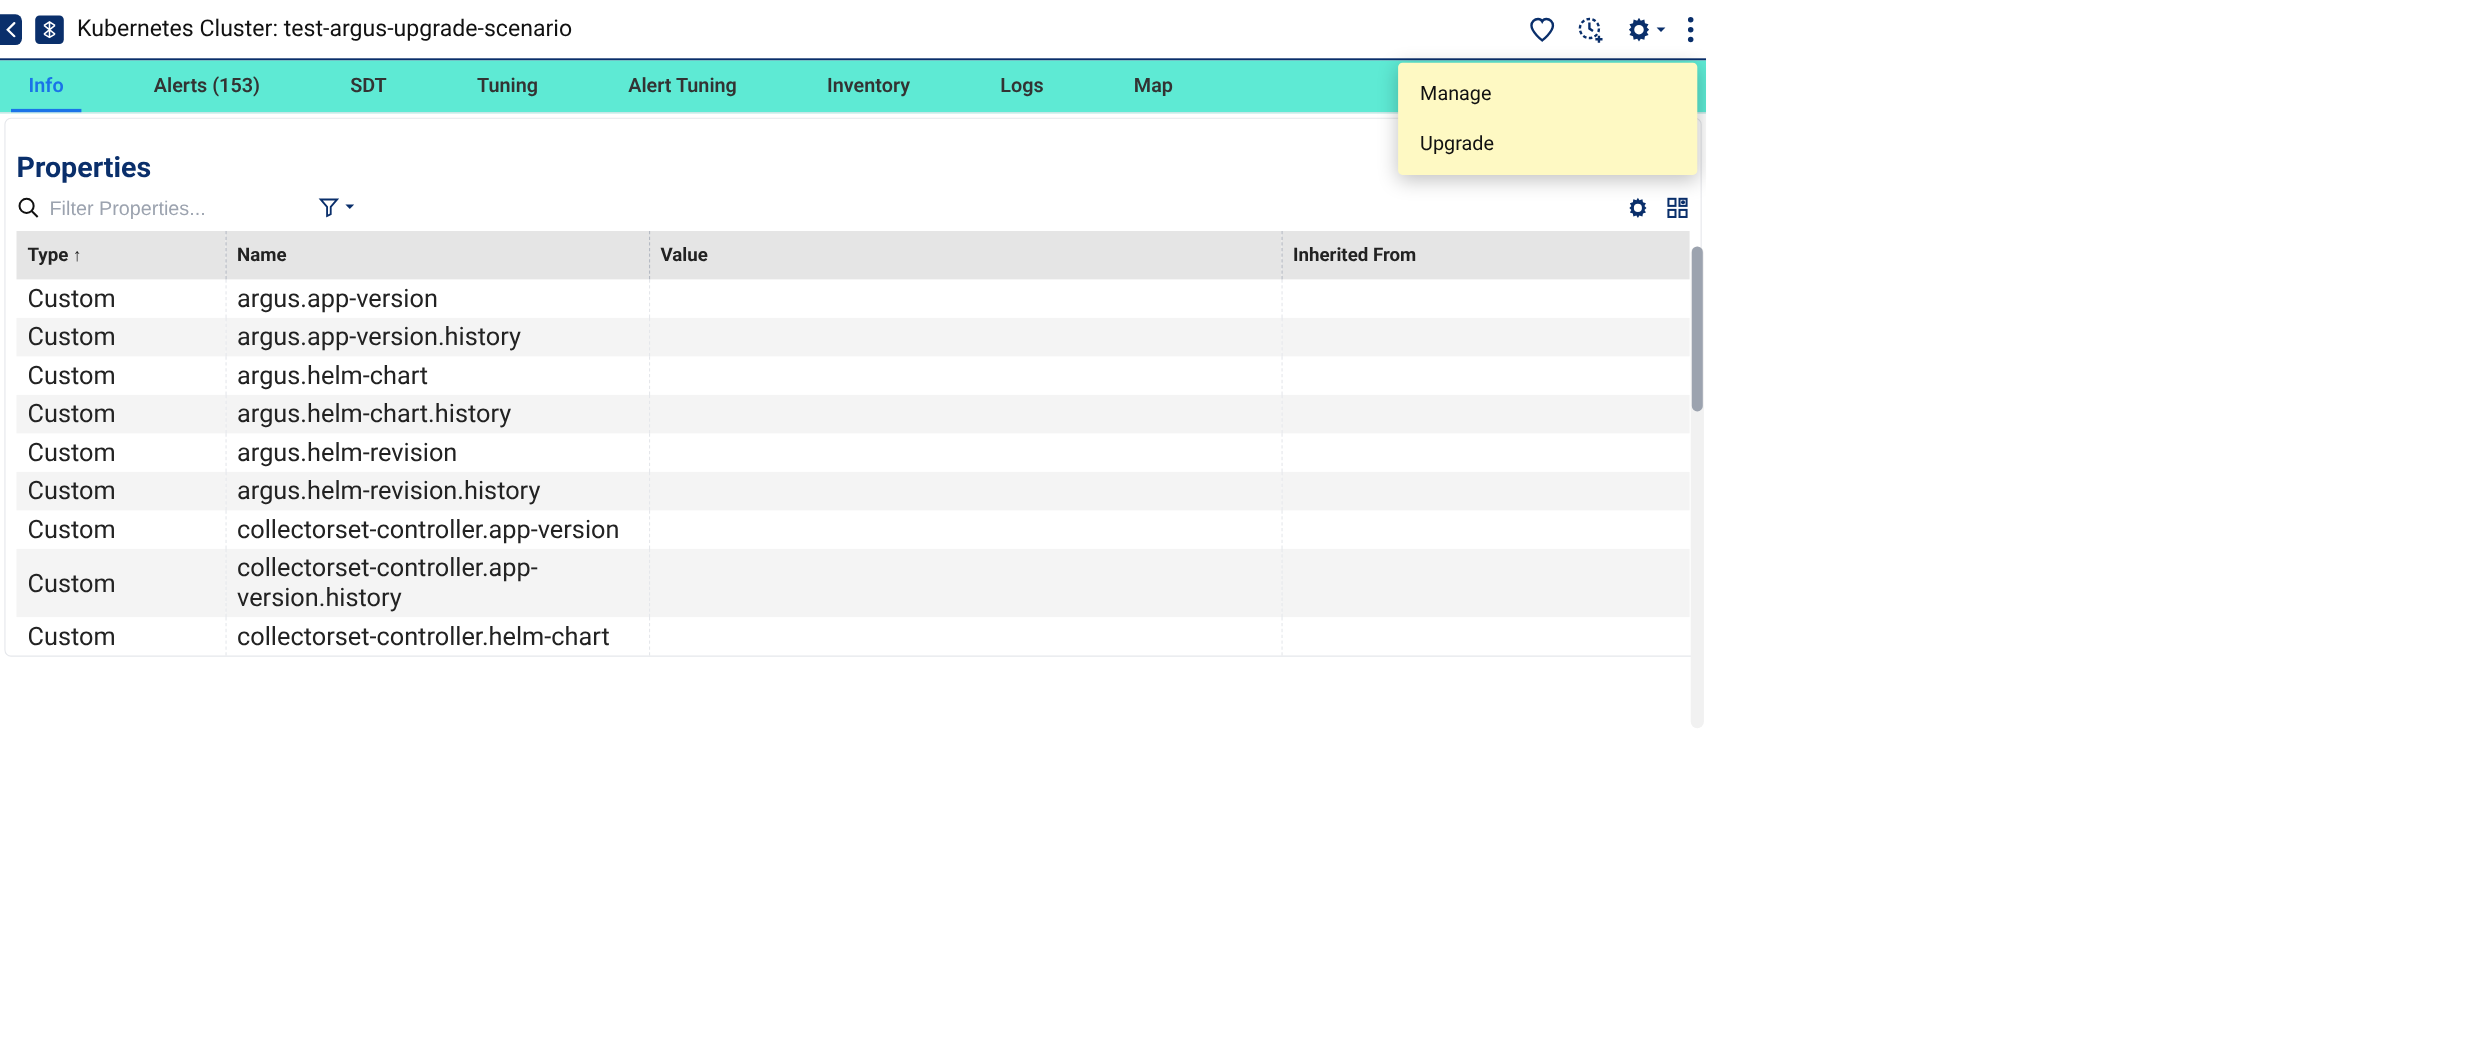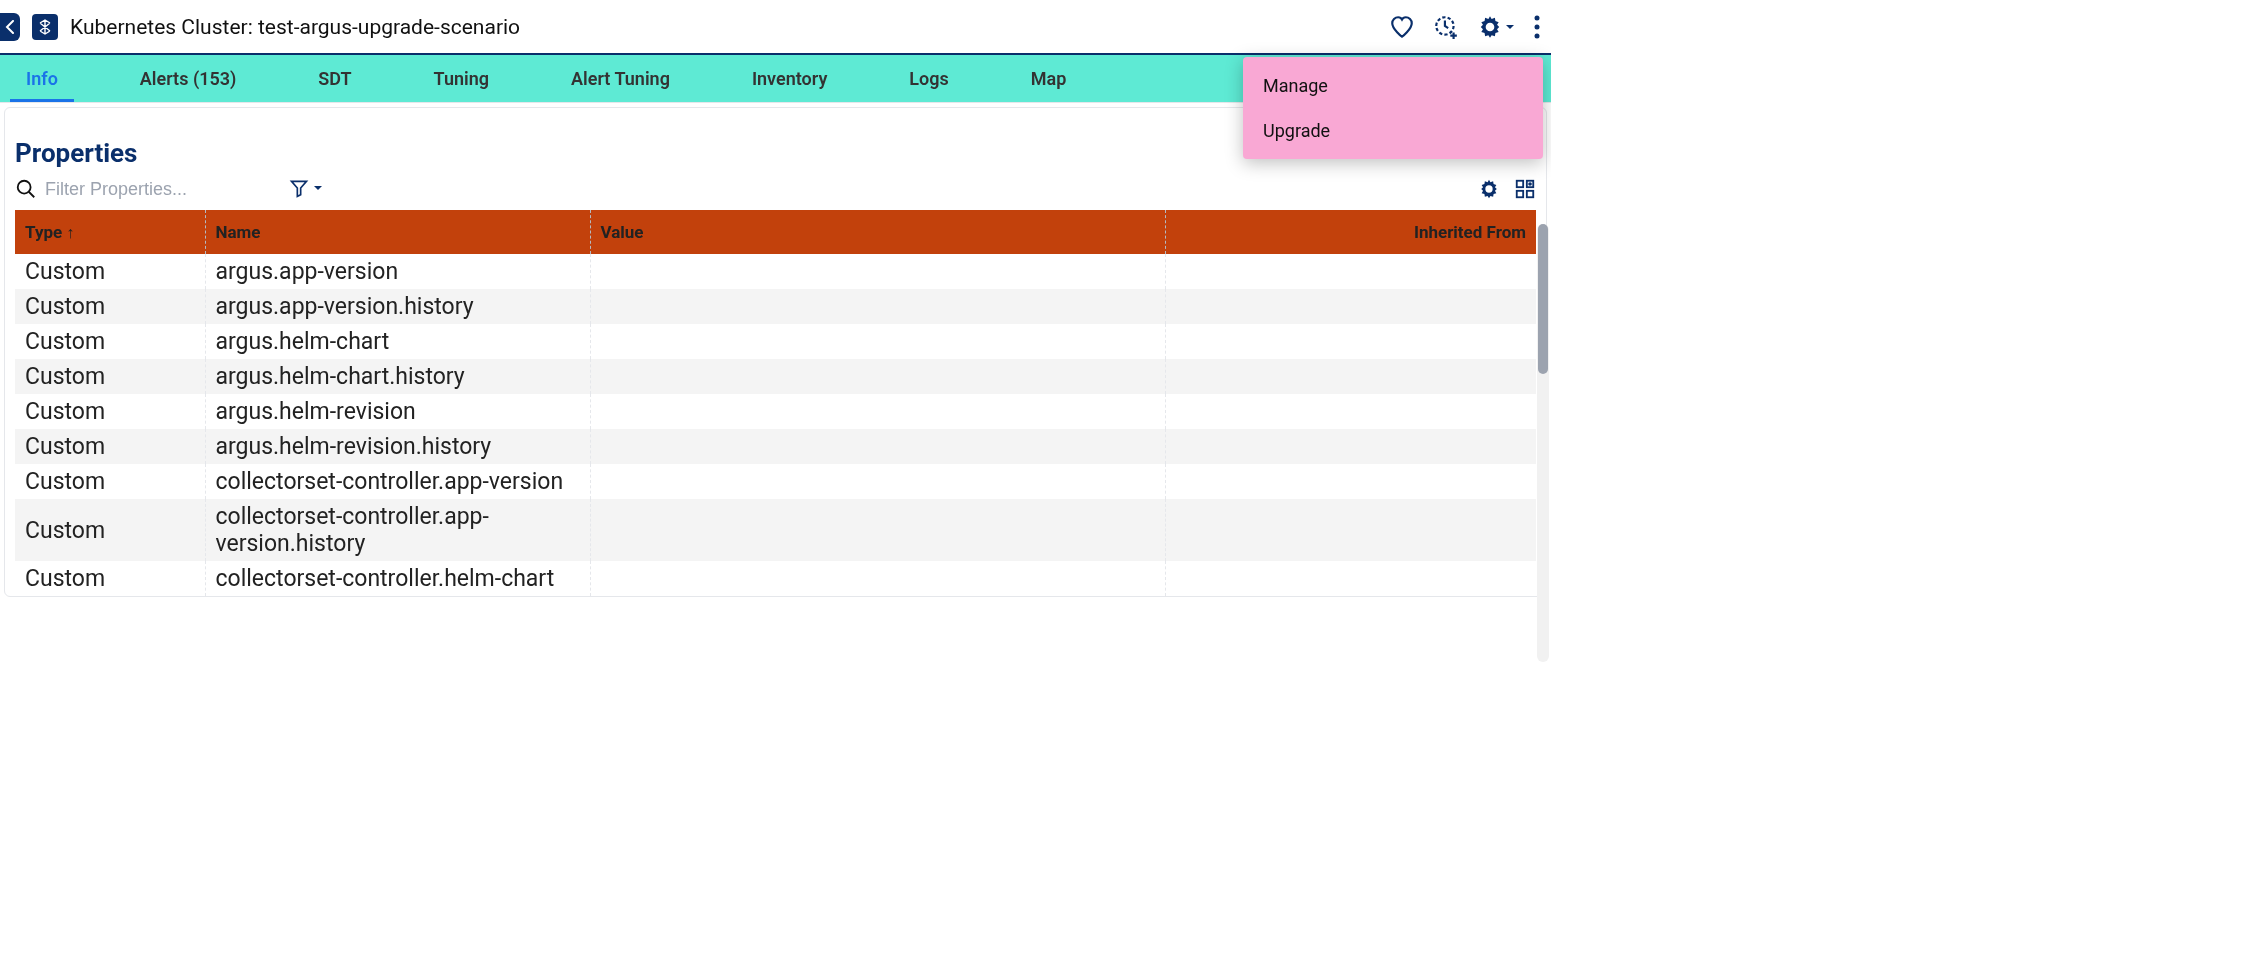--- a/index.html
+++ b/index.html
@@ -8,34 +8,34 @@
   .topbar-left { display: flex; align-items: center; gap: 12px; }
   .back-btn { width: 20px; height: 28px; background: #0a2f6b; display:flex; align-items:center; justify-content:center; border-top-right-radius:6px; border-bottom-right-radius:6px; color:#fff; font-size:16px; cursor:pointer; margin-left:-10px; }
   .app-icon { width: 26px; height: 26px; background:#0a2f6b; border-radius:4px; display:flex; align-items:center; justify-content:center; color:#fff; font-weight:bold; font-size:14px; }
   .title { font-size: 21px; font-weight: 400; color:#111; }
   .topbar-right { margin-left:auto; display:flex; align-items:center; gap:18px; color:#0a2f6b; }
   .icon-btn { cursor:pointer; display:flex; align-items:center; justify-content:center; }
   .tabs { display:flex; background:#5eead4; height:48px; border-bottom:1px solid #e5e7eb; padding: 0 10px; gap: 50px; align-items:stretch; }
   .tab { display:flex; align-items:center; font-size:18px; font-weight:600; color:#333; padding:0 16px; cursor:pointer; white-space:nowrap; }
   .tab.active { color:#1a73e8; position:relative; }
   .tab.active::after { content:""; position:absolute; left:0; right:0; bottom:0; height:3px; background:#1a73e8; }
-  .dropdown { position:absolute; top:57px; right:8px; width:300px; background:#f9a8d4; border-radius:4px; box-shadow: 0 4px 18px rgba(0,0,0,0.25); z-index:10; padding:6px 0; }
+  .dropdown { position:absolute; top:57px; right:8px; width:272px; background:#fef9c3; border-radius:4px; box-shadow: 0 4px 18px rgba(0,0,0,0.25); z-index:10; padding:6px 0; }
   .dropdown-item { padding:12px 20px; font-size:18px; color:#111; cursor:pointer; }
   .panel { padding: 12px 10px 0 10px; border:1px solid #e5e7eb; margin:4px 4px 0 4px; border-radius:6px; }
   .panel-title { font-size:26px; font-weight:700; color:#0a2f6b; margin-bottom:10px;margin-top:18px; }
   .filter-row { display:flex; align-items:flex-start; gap:14px; margin-bottom:10px; }
   .search-box { display:flex; align-items:center; gap:8px; flex:0 0 260px; }
   .search-box input { border:none; font-size:18px; outline:none; width:200px; }
   .search-box input::placeholder { color:#9ca3af; }
   .filter-icn { color:#0a2f6b; cursor:pointer; display:flex; align-items:center; gap:4px; }
   .filter-spacer { flex:1; }
   .small-icons { display:flex; gap:14px; color:#0a2f6b; }
   table { width:100%; border-collapse:collapse; }
-  thead th { background:#c2410c; text-align:left; font-size:17px; font-weight:700; padding:12px 10px; border-right:1px dashed #b5bac3; }
-  thead th:last-child { border-right:none;text-align:right; }
+  thead th { background:#e5e5e5; text-align:left; font-size:17px; font-weight:700; padding:12px 10px; border-right:1px dashed #b5bac3; }
+  thead th:last-child { border-right:none; }
   tbody td { padding:4px 10px; font-size:23px; border-right:1px dashed #e5e7eb; }
   tbody td:last-child { border-right:none; }
   tbody tr:nth-child(even) { background:#f4f4f4; }
   .sort-arrow { font-size:16px; margin-left:4px; }
   .scrollbar { position:absolute; right:2px; top:224px; bottom:2px; width:12px; background:#f1f1f1; border-radius:6px; }
   .scrollbar-thumb { position:absolute; left:1px; right:1px; top:0; height:150px; background:#9ca3af; border-radius:5px; }
   .col-type { width:190px; }
   .col-name { width:385px; }
   .col-value { width:575px; }
   .col-inherited { }

